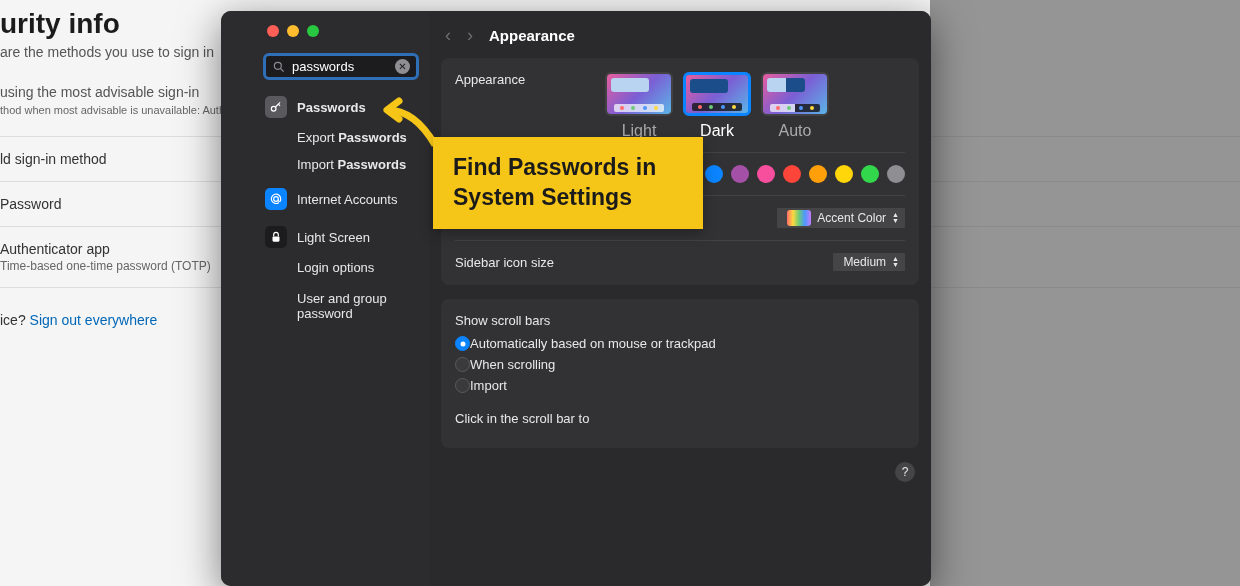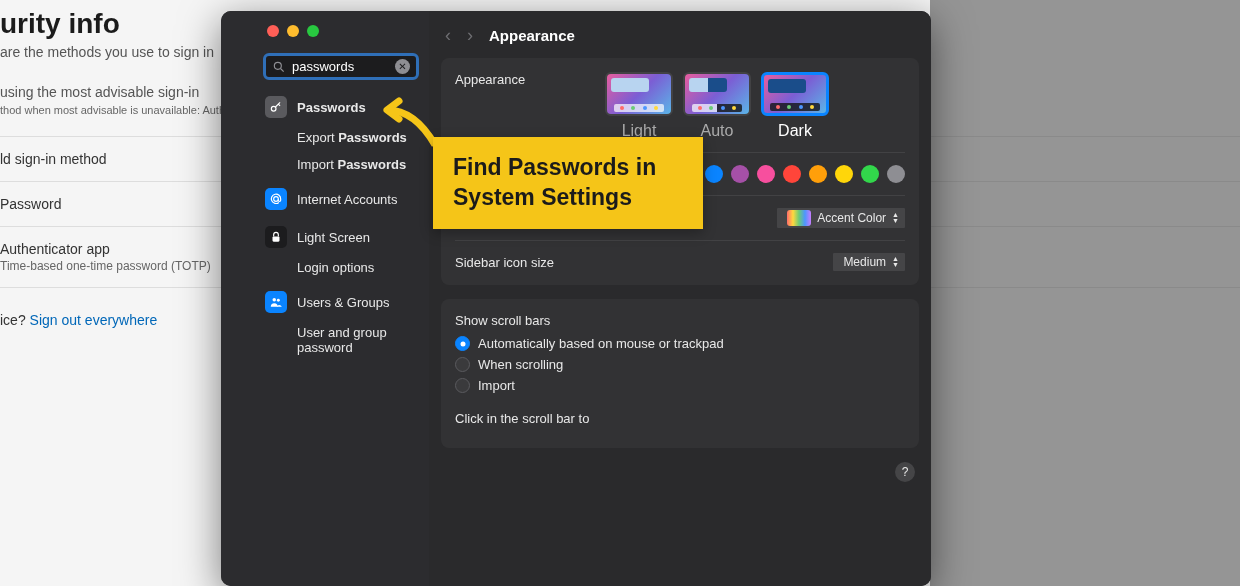--- a/index.html
+++ b/index.html
@@ -362,21 +362,20 @@
     
     
     .section-title {
       font-size: 13px;
       color: #e8e8e8;
       margin-bottom: 8px;
     }
     .radio-row {
       display: flex;
       align-items: flex-end;
-      gap: 8px;
       font-size: 13px;
       color: #e8e8e8;
       margin-bottom: 6px;
     }
     .radio {
       width: 15px;
       height: 15px;
       border-radius: 50%;
       border: 1px solid #5a5a5e;
       background: #3a3a3c;
@@ -515,31 +514,20 @@
             <path d="M8 11 V8 a4 4 0 0 1 8 0 v3" fill="none" stroke="#fff" stroke-width="2"></path>
           </svg>
       </div>
       <span>Light Screen</span>
     </div>
     <div class="sb-item">
       <div class="icon-placeholder"></div>
       <span>Login options</span>
     </div>
     <div class="sb-section-gap"></div>
-    <div class="sb-item">
-      <div class="icon-box icon-blue">
-        <svg width="14" height="14" viewBox="0 0 24 24">
-            <circle cx="9" cy="8" r="3" fill="#fff"></circle>
-            <circle cx="16" cy="9" r="2.5" fill="#fff"></circle>
-            <path d="M3 20 a6 6 0 0 1 12 0 Z" fill="#fff"></path>
-            <path d="M13 20 a5 5 0 0 1 9 0 Z" fill="#fff"></path>
-          </svg>
-      </div>
-      <span>Users &amp; Groups</span>
-    </div>
     <div class="sb-item">
       <div class="icon-placeholder"></div>
       <span>User and group password</span>
     </div>
   </div>
 
   <div class="main">
     <div class="header">
       <div class="nav-arrows">
         <span>‹</span>
@@ -559,43 +547,43 @@
                 <div class="window-mock"></div>
                 <div class="dock-mock">
                     <div class="dock-dot" style="background:#ff6b6b"></div>
                     <div class="dock-dot" style="background:#6bcb77"></div>
                     <div class="dock-dot" style="background:#4d96ff"></div>
                     <div class="dock-dot" style="background:#ffd93d"></div>
                   </div>
               </div>
               <div class="theme-caption">Light</div>
             </div>
+            <div class="theme-opt selected">
+              <div class="theme-thumb dark selected">
+                <div class="window-mock"></div>
+                <div class="dock-mock">
+                    <div class="dock-dot" style="background:#ff6b6b"></div>
+                    <div class="dock-dot" style="background:#6bcb77"></div>
+                    <div class="dock-dot" style="background:#4d96ff"></div>
+                    <div class="dock-dot" style="background:#ffd93d"></div>
+                  </div>
+              </div>
+              <div class="theme-caption" style="color:#fff">Dark</div>
+            </div>
             <div class="theme-opt">
               <div class="theme-thumb auto">
                 <div class="window-mock"></div>
                 <div class="dock-mock">
                     <div class="dock-dot" style="background:#ff6b6b"></div>
                     <div class="dock-dot" style="background:#6bcb77"></div>
                     <div class="dock-dot" style="background:#4d96ff"></div>
                     <div class="dock-dot" style="background:#ffd93d"></div>
                   </div>
               </div>
               <div class="theme-caption">Auto</div>
-            </div>
-            <div class="theme-opt selected">
-              <div class="theme-thumb dark selected">
-                <div class="window-mock"></div>
-                <div class="dock-mock">
-                    <div class="dock-dot" style="background:#ff6b6b"></div>
-                    <div class="dock-dot" style="background:#6bcb77"></div>
-                    <div class="dock-dot" style="background:#4d96ff"></div>
-                    <div class="dock-dot" style="background:#ffd93d"></div>
-                  </div>
-              </div>
-              <div class="theme-caption" style="color:#fff">Dark</div>
             </div>
           </div>
         </div>
 
         <div class="row row-sep" style="justify-content:flex-end; gap:10px;">
           <div class="swatches" id="swatches">
               <div class="swatch" style="background: rgb(10, 132, 255);"></div>
               <div class="swatch" style="background: rgb(165, 80, 167);"></div>
               <div class="swatch" style="background: rgb(247, 79, 158);"></div>
               <div class="swatch" style="background: rgb(255, 69, 58);"></div>

